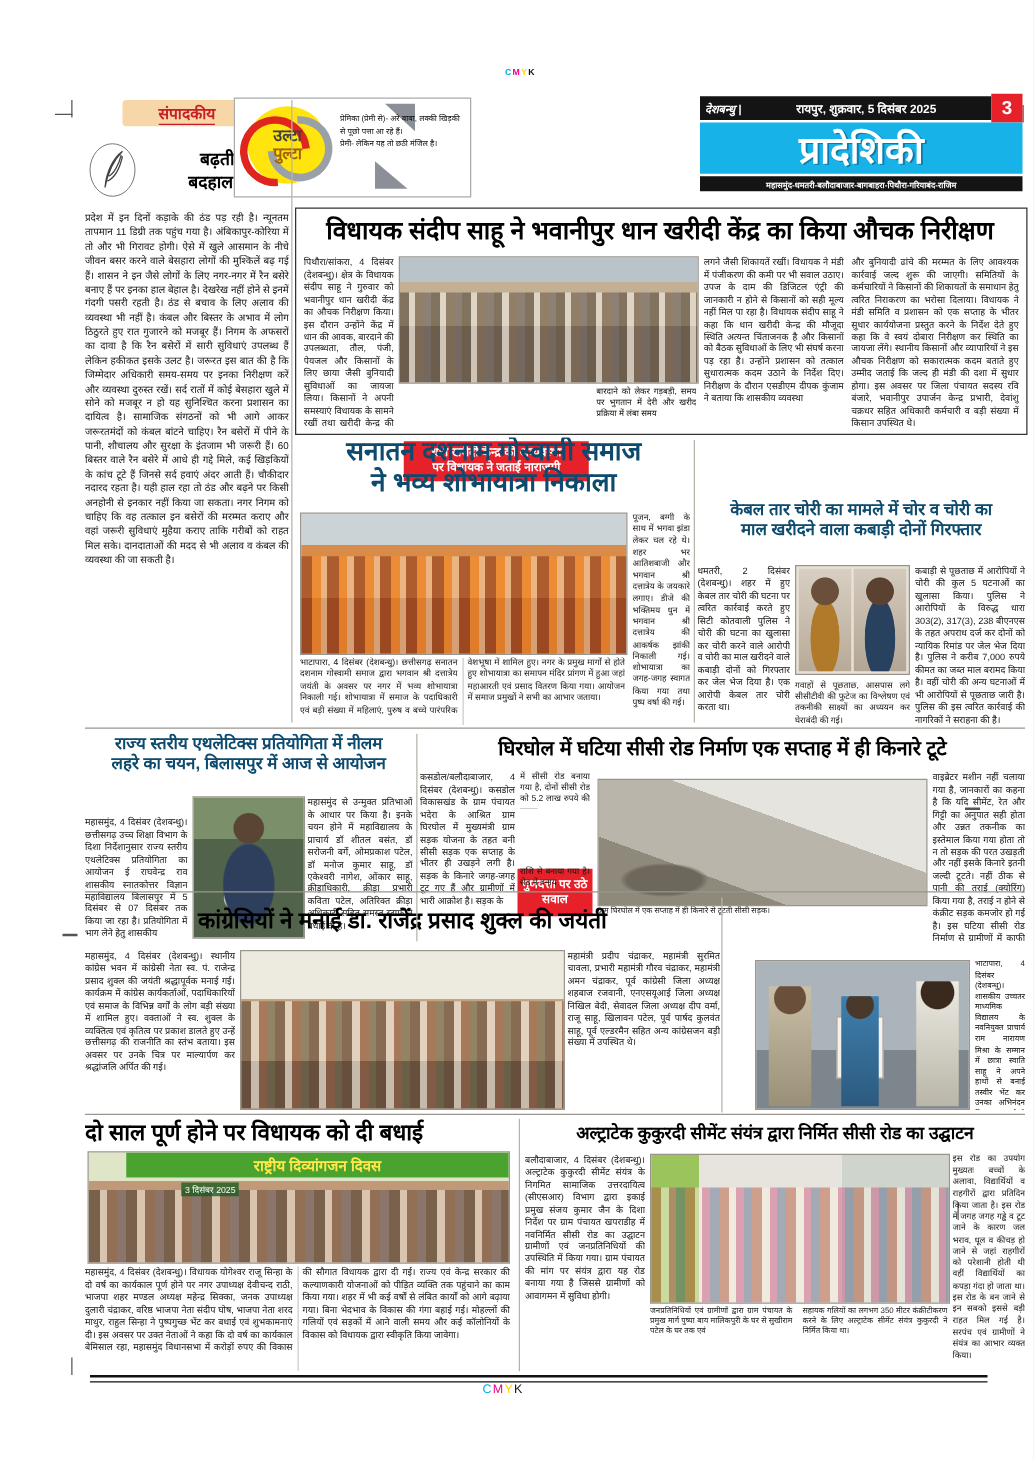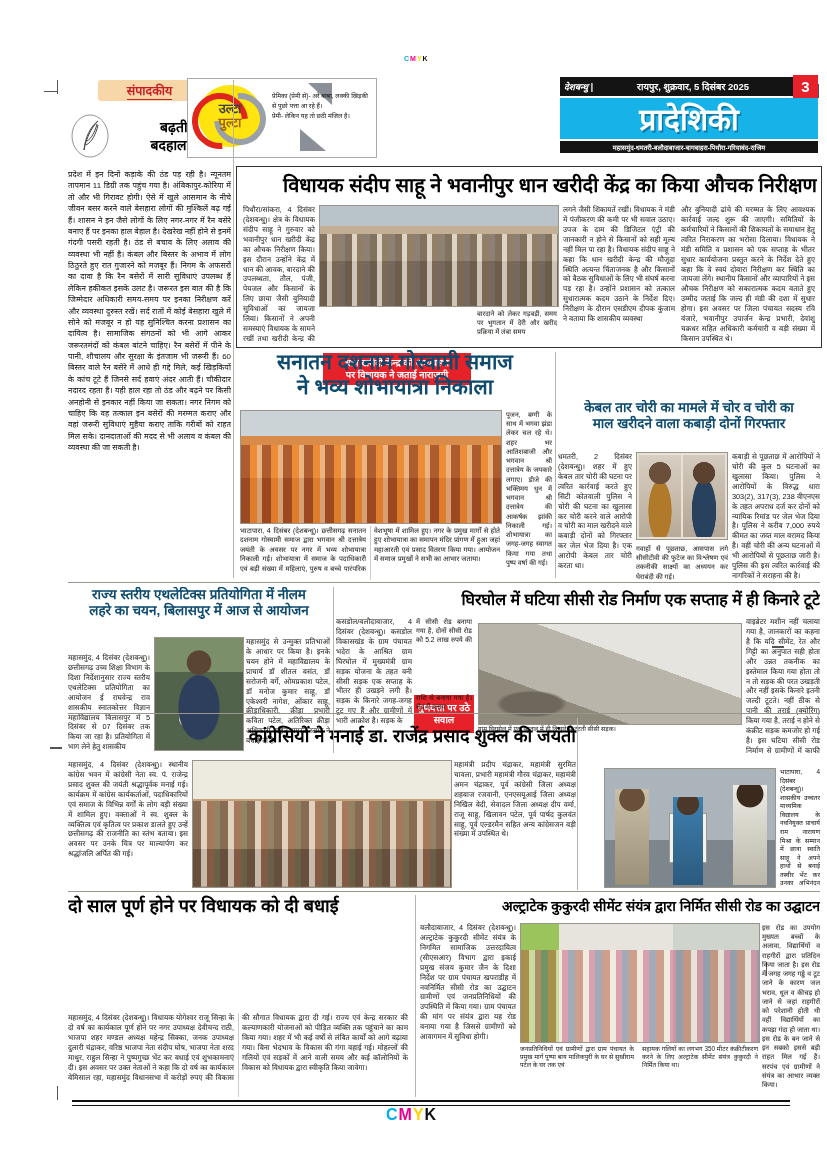--- a/index.html
+++ b/index.html
@@ -1,20 +1,20 @@
 <!DOCTYPE html>
 <html><head>
 <meta charset="utf-8">
 <style>
   html,body{margin:0;padding:0;background:#e9e9e9;}
   .page{position:relative;width:827px;height:1169px;background:#fff;margin:0 auto;
         font-family:"Liberation Sans","DejaVu Sans",sans-serif;overflow:hidden;}
   .abs{position:absolute;}
   .col{font-size:7.3px;line-height:1.36;text-align:justify;color:#15130f;overflow:hidden;}
-  .hl{font-weight:700;color:#000;text-align:right;white-space:nowrap;overflow:hidden;}
+  .hl{font-weight:700;color:#000;text-align:center;white-space:nowrap;overflow:hidden;}
   .hl2{font-weight:700;color:#0c4a6e;text-align:center;white-space:pre-line;overflow:hidden;line-height:1.18;}
   .photo{position:absolute;overflow:hidden;border:1px solid #9a958c;}
   .vrule{position:absolute;width:1px;background:#b8b4ac;}
   .hrule{position:absolute;height:1px;background:#9a968e;}
   .crop{position:absolute;background:#555;}
   .redbox{background:#e62129;color:#fff;font-weight:700;text-align:center;
           display:flex;align-items:center;justify-content:center;white-space:pre-line;}
   .capt{font-size:6.3px;line-height:1.3;color:#222;text-align:justify;overflow:hidden;}
   .arc{position:absolute;border-radius:50%;}
 </style>
@@ -157,20 +157,27 @@
       <span style="position:absolute;left:64px;top:44px;width:36px;height:48px;background:#f4f2ea;border:1px solid #999;"></span>
       <span style="position:absolute;left:10px;top:20px;width:34px;height:96px;background:radial-gradient(circle at 50% 10%, #6a4f3a 14%, transparent 15%), linear-gradient(#c9bfa6,#9a8f77);"></span>
       <span style="position:absolute;left:128px;top:16px;width:34px;height:100px;background:radial-gradient(circle at 50% 9%, #3a2a1e 14%, transparent 15%), linear-gradient(#eceae2,#b9b5a8);"></span>
       <span style="position:absolute;left:68px;top:28px;width:30px;height:88px;background:radial-gradient(circle at 50% 8%, #4a382a 13%, transparent 14%), linear-gradient(#3e7fae,#2c5a7e);"></span>
     </div>
     <div class="col" style="position:absolute;left:200px;top:52px;width:40px;height:120px;font-size:6.3px;">भाटापारा, 4 दिसंबर (देशबन्धु)। शासकीय उच्चतर माध्यमिक विद्यालय के नवनियुक्त प्राचार्य राम नारायण मिश्रा के सम्मान में छात्रा स्वाति साहू ने अपने हाथों से बनाई तस्वीर भेंट कर उनका अभिनंदन किया। प्राचार्य ने छात्रा की कला की सराहना की।</div>
   </div>
 
   <div class="abs" style="left:68px;top:893px;width:342px;height:206px;">
     <div class="hl" style="position:absolute;left:0;top:0;width:342px;height:26px;font-size:18px;line-height:26px;text-align:left;">दो साल पूर्ण होने पर विधायक को दी बधाई</div>
+    <div class="photo" style="left:2px;top:28px;width:336px;height:88px;background:
+      repeating-linear-gradient(90deg, rgba(50,40,30,.5) 0 9px, rgba(240,238,230,.5) 9px 15px, rgba(90,60,40,.45) 15px 23px, rgba(40,50,80,.35) 23px 30px),
+      linear-gradient(180deg,#dfe6c8 0 26%,#c09a78 26% 100%);
+      background-size:100% 66%,100% 100%;background-position:0 100%,0 0;background-repeat:no-repeat;">
+      <span style="position:absolute;left:30px;top:0;width:306px;height:20px;background:#4aa32e;color:#ffe94a;font-weight:700;font-size:12px;display:flex;align-items:center;justify-content:center;">राष्ट्रीय दिव्यांगजन दिवस</span>
+      <span style="position:absolute;left:74px;top:24px;font-size:7px;color:#fff;background:rgba(20,90,30,.75);padding:1px 3px;">3 दिसंबर 2025</span>
+    </div>
     <div class="col" style="position:absolute;left:0;top:120px;width:340px;height:84px;column-count:2;column-gap:8px;column-rule:1px solid #ccc;">महासमुंद, 4 दिसंबर (देशबन्धु)। विधायक योगेश्वर राजू सिन्हा के दो वर्ष का कार्यकाल पूर्ण होने पर नगर उपाध्यक्ष देवीचन्द राठी, भाजपा शहर मण्डल अध्यक्ष महेन्द्र सिक्का, जनक उपाध्यक्ष दुलारी चंद्राकर, वरिष्ठ भाजपा नेता संदीप घोष, भाजपा नेता शरद माथुर, राहुल सिन्हा ने पुष्पगुच्छ भेंट कर बधाई एवं शुभकामनाएं दी। इस अवसर पर उक्त नेताओं ने कहा कि दो वर्ष का कार्यकाल बेमिसाल रहा, महासमुंद विधानसभा में करोड़ों रुपए की विकास की सौगात विधायक द्वारा दी गई। राज्य एवं केन्द्र सरकार की कल्याणकारी योजनाओं को पीड़ित व्यक्ति तक पहुंचाने का काम किया गया। शहर में भी कई वर्षों से लंबित कार्यों को आगे बढ़ाया गया। बिना भेदभाव के विकास की गंगा बहाई गई। मोहल्लों की गलियों एवं सड़कों में आने वाली समय और कई कॉलोनियों के विकास को विधायक द्वारा स्वीकृति किया जावेगा।</div>
   </div>
 
   <div class="abs" style="left:420px;top:893px;width:400px;height:206px;">
     <div class="hl" style="position:absolute;left:0;top:0;width:400px;height:26px;font-size:14px;line-height:26px;">अल्ट्राटेक कुकुरदी सीमेंट संयंत्र द्वारा निर्मित सीसी रोड का उद्घाटन</div>
     <div class="col" style="position:absolute;left:0;top:30px;width:96px;height:174px;">बलौदाबाजार, 4 दिसंबर (देशबन्धु)। अल्ट्राटेक कुकुरदी सीमेंट संयंत्र के निगमित सामाजिक उत्तरदायित्व (सीएसआर) विभाग द्वारा इकाई प्रमुख संजय कुमार जैन के दिशा निर्देश पर ग्राम पंचायत खपराडीह में नवनिर्मित सीसी रोड का उद्घाटन ग्रामीणों एवं जनप्रतिनिधियों की उपस्थिति में किया गया। ग्राम पंचायत की मांग पर संयंत्र द्वारा यह रोड बनाया गया है जिससे ग्रामीणों को आवागमन में सुविधा होगी।</div>
     <div class="photo" style="left:100px;top:30px;width:238px;height:118px;background:
       repeating-linear-gradient(90deg, rgba(180,90,60,.5) 0 8px, rgba(250,240,225,.5) 8px 14px, rgba(200,60,110,.4) 14px 20px, rgba(40,60,110,.35) 20px 27px),
       linear-gradient(90deg,#9cc45c 0 16%,#e6e4dc 16% 64%,#cfd4cc 64% 100%);
       background-size:100% 78%,100% 100%;background-position:0 100%,0 0;background-repeat:no-repeat;"></div>
@@ -182,17 +189,17 @@
   <div class="vrule" style="left:233px;top:80px;height:498px;"></div>
   <div class="vrule" style="left:555px;top:352px;height:226px;"></div>
   <div class="vrule" style="left:333px;top:587px;height:166px;"></div>
   <div class="vrule" style="left:577px;top:718px;height:172px;"></div>
   <div class="vrule" style="left:415px;top:895px;height:202px;"></div>
   <div class="hrule" style="left:68px;top:582px;width:752px;"></div>
   <div class="hrule" style="left:68px;top:713px;width:752px;"></div>
   <div class="hrule" style="left:68px;top:891px;width:752px;"></div>
 
   <div class="abs" style="left:72px;top:1100px;width:718px;height:3px;border-top:2px solid #111;border-bottom:1px solid #111;"></div>
-  <div class="abs" style="left:386px;top:1106px;font-size:16px;font-weight:700;letter-spacing:1px;">
+  <div class="abs" style="left:386px;top:1106px;font-size:10px;font-weight:400;letter-spacing:1px;">
     <span style="color:#00aee6;">C</span><span style="color:#ec008c;">M</span><span style="color:#ffd400;">Y</span><span style="color:#111;">K</span>
   </div>
 
 </div>
 
 </body></html>

